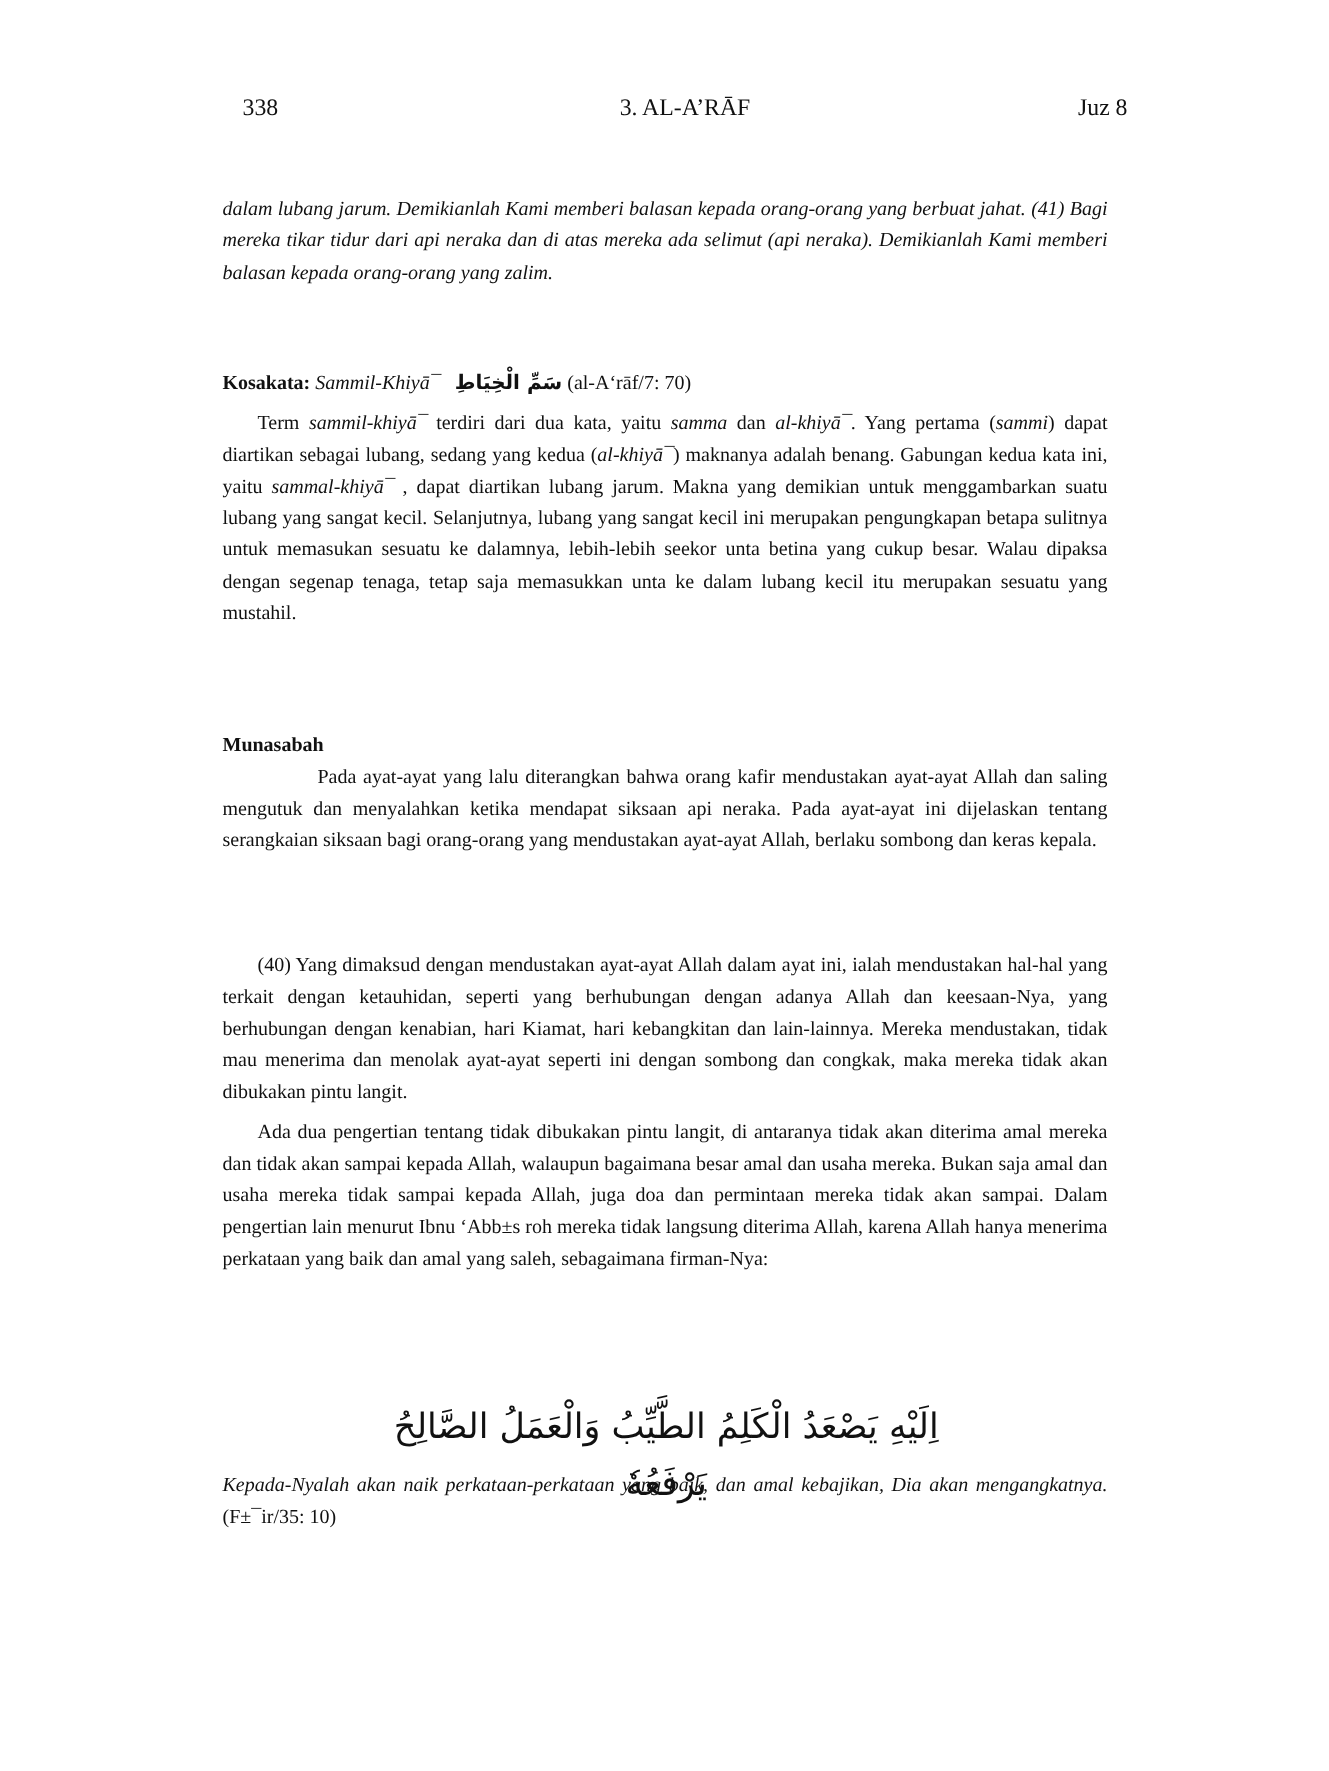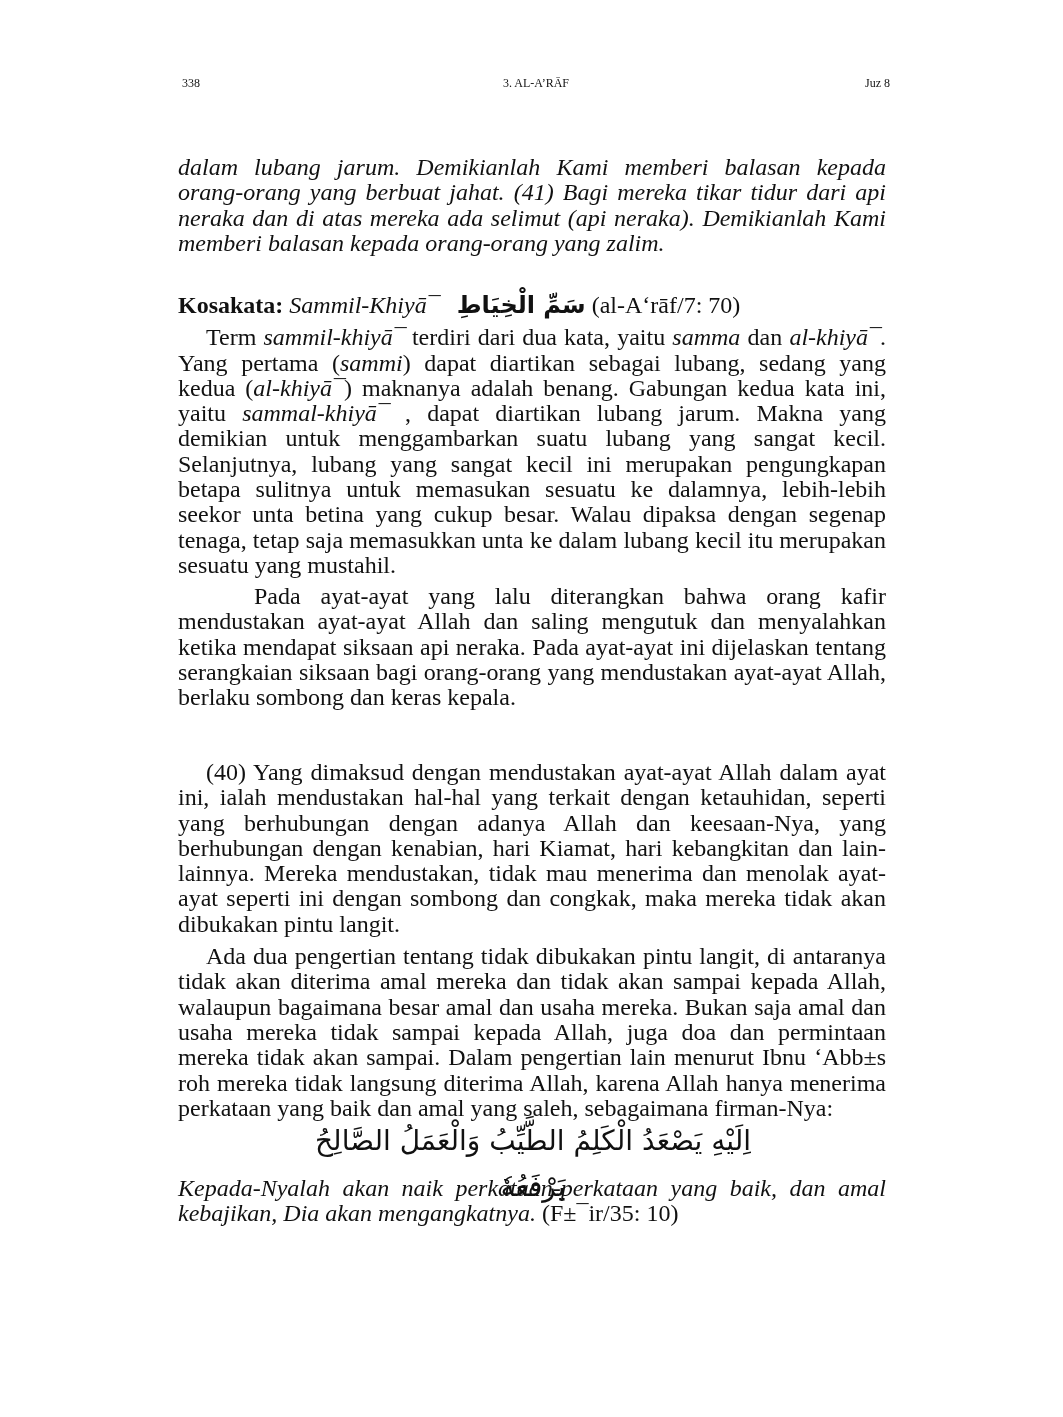--- a/index.html
+++ b/index.html
@@ -1,23 +1,23 @@
 <!DOCTYPE html>
 <html><head>
 <meta charset="utf-8">
 <style>
   html, body { margin: 0; padding: 0; background: #ffffff; }
   body { width: 1063px; height: 1417px; position: relative; overflow: hidden;
          font-family: "Liberation Serif", serif; color: #111; }
   .page { position: absolute; left: 178px; top: 0; width: 708px; }
-  .header { position: absolute; top: 76px; left: 4px; width: 708px; height: 26px; font-size: 12px; }
+  .header { position: absolute; top: 76px; left: 16px; width: 708px; height: 26px; font-size: 19px; }
   .header .pn { position: absolute; left: 0; }
   .header .ct { position: absolute; left: 0; width: 708px; text-align: center; }
   .header .jz { position: absolute; right: 0; }
-  .blk { position: absolute; left: 0; width: 708px; font-size: 24px; line-height: 25.3px; text-align: justify; }
+  .blk { position: absolute; left: 0; width: 708px; font-size: 16px; line-height: 25.3px; text-align: justify; }
   .blk p { margin: 0; }
   .it { font-style: italic; }
   .b { font-weight: bold; margin-top: 21px; }
   .indent1 { text-indent: 28px; }
   .indent2 { text-indent: 76px; }
   .arabic { font-family: "DejaVu Sans", sans-serif; direction: rtl; unicode-bidi: embed; font-weight: bold; }
   .verse { position: absolute; left: 110px; width: 490px; top: 1118px; text-align: center;
            font-size: 28px; line-height: 46px; font-weight: normal; }
 </style>
 </head>
@@ -40,20 +40,21 @@
       <span class="b">Kosakata:</span>
       <span class="it">Sammil-Khiyā¯</span>
       &nbsp;
       <span class="arabic">سَمِّ الْخِيَاطِ</span>
       <span>(al-A‘rāf/7: 70)</span>
     </p>
     <p class="indent1" style="margin-top:7px;"><span>Term </span><span class="it">sammil-khiyā¯</span><span> terdiri dari dua kata, yaitu </span><span class="it">samma</span><span> dan </span><span class="it">al-khiyā¯</span><span>. Yang pertama (</span><span class="it">sammi</span><span>) dapat diartikan sebagai lubang, sedang yang kedua (</span><span class="it">al-khiyā¯</span><span>) maknanya adalah benang. Gabungan kedua kata ini, yaitu </span><span class="it">sammal-khiyā¯</span><span> , dapat diartikan lubang jarum. Makna yang demikian untuk menggambarkan suatu lubang yang sangat kecil. Selanjutnya, lubang yang sangat kecil ini merupakan pengungkapan betapa sulitnya untuk memasukan sesuatu ke dalamnya, lebih-lebih seekor unta betina yang cukup besar. Walau dipaksa dengan segenap tenaga, tetap saja memasukkan unta ke dalam lubang kecil itu merupakan sesuatu yang mustahil.</span></p>
   </div>
 
   <div class="blk" style="top:584px;">
+    <p class="b">Munasabah</p>
     <p class="indent2">Pada ayat-ayat yang lalu diterangkan bahwa orang kafir mendustakan ayat-ayat Allah dan saling mengutuk dan menyalahkan ketika mendapat siksaan api neraka. Pada ayat-ayat ini dijelaskan tentang serangkaian siksaan bagi orang-orang yang mendustakan ayat-ayat Allah, berlaku sombong dan keras kepala.</p>
   </div>
 
   <div class="blk" style="top:760px;">
     <p class="indent1">(40) Yang dimaksud dengan mendustakan ayat-ayat Allah dalam ayat ini, ialah mendustakan hal-hal yang terkait dengan ketauhidan, seperti yang berhubungan dengan adanya Allah dan keesaan-Nya, yang berhubungan dengan kenabian, hari Kiamat, hari kebangkitan dan lain-lainnya. Mereka mendustakan, tidak mau menerima dan menolak ayat-ayat seperti ini dengan sombong dan congkak, maka mereka tidak akan dibukakan pintu langit.</p>
     <p class="indent1" style="margin-top:7px;">Ada dua pengertian tentang tidak dibukakan pintu langit, di antaranya tidak akan diterima amal mereka dan tidak akan sampai kepada Allah, walaupun bagaimana besar amal dan usaha mereka. Bukan saja amal dan usaha mereka tidak sampai kepada Allah, juga doa dan permintaan mereka tidak akan sampai. Dalam pengertian lain menurut Ibnu ‘Abb±s roh mereka tidak langsung diterima Allah, karena Allah hanya menerima perkataan yang baik dan amal yang saleh, sebagaimana firman-Nya:</p>
   </div>
 
   <div class="verse arabic">اِلَيْهِ يَصْعَدُ الْكَلِمُ الطَّيِّبُ وَالْعَمَلُ الصَّالِحُ يَرْفَعُهٗ</div>
 

